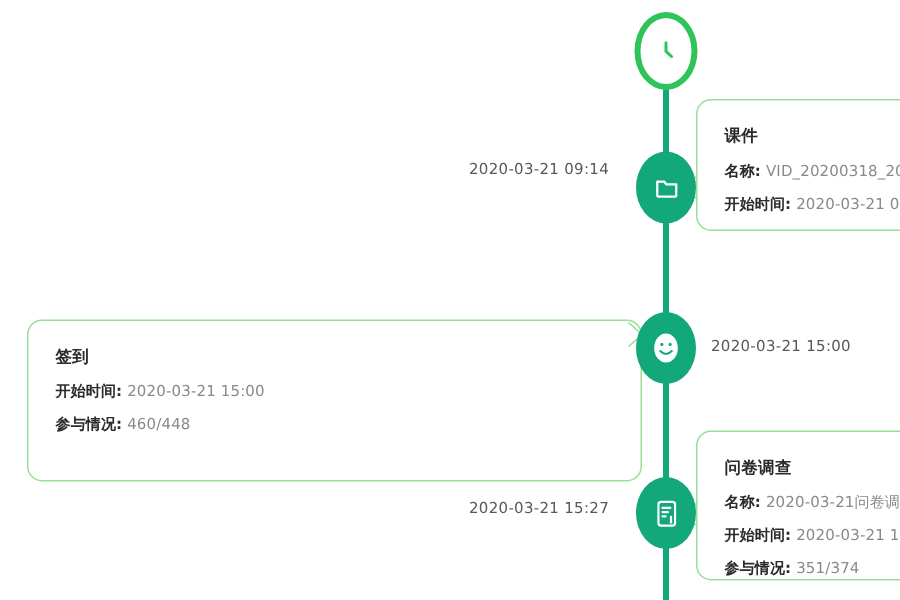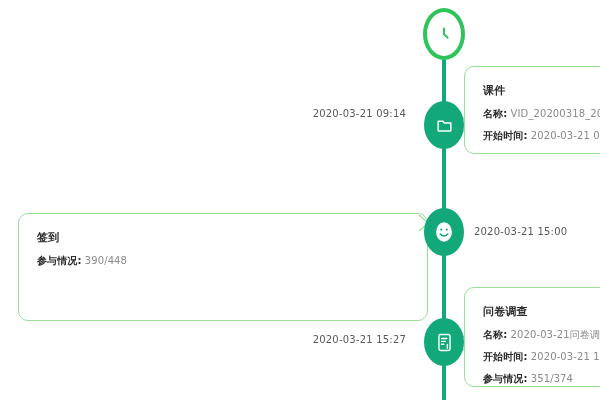--- a/index.html
+++ b/index.html
@@ -202,22 +202,26 @@
     </div>
     <div class="card-row">
       <span class="lab">开始时间:</span>
       <span class="val">2020-03-21 09:14</span>
     </div>
   </div>
 
   <div class="card card-left card-2">
     <div class="card-title">签到</div>
     <div class="card-row">
+      <span class="lab">开始时间:</span>
+      <span class="val">2020-03-21 15:00</span>
+    </div>
+    <div class="card-row">
       <span class="lab">参与情况:</span>
-      <span class="val">390/448</span>
+      <span class="val">460/448</span>
     </div>
   </div>
 
   <div class="card card-right card-3">
     <div class="card-title">问卷调查</div>
     <div class="card-row">
       <span class="lab">名称:</span>
       <span class="val">2020-03-21问卷调查</span>
     </div>
     <div class="card-row">

